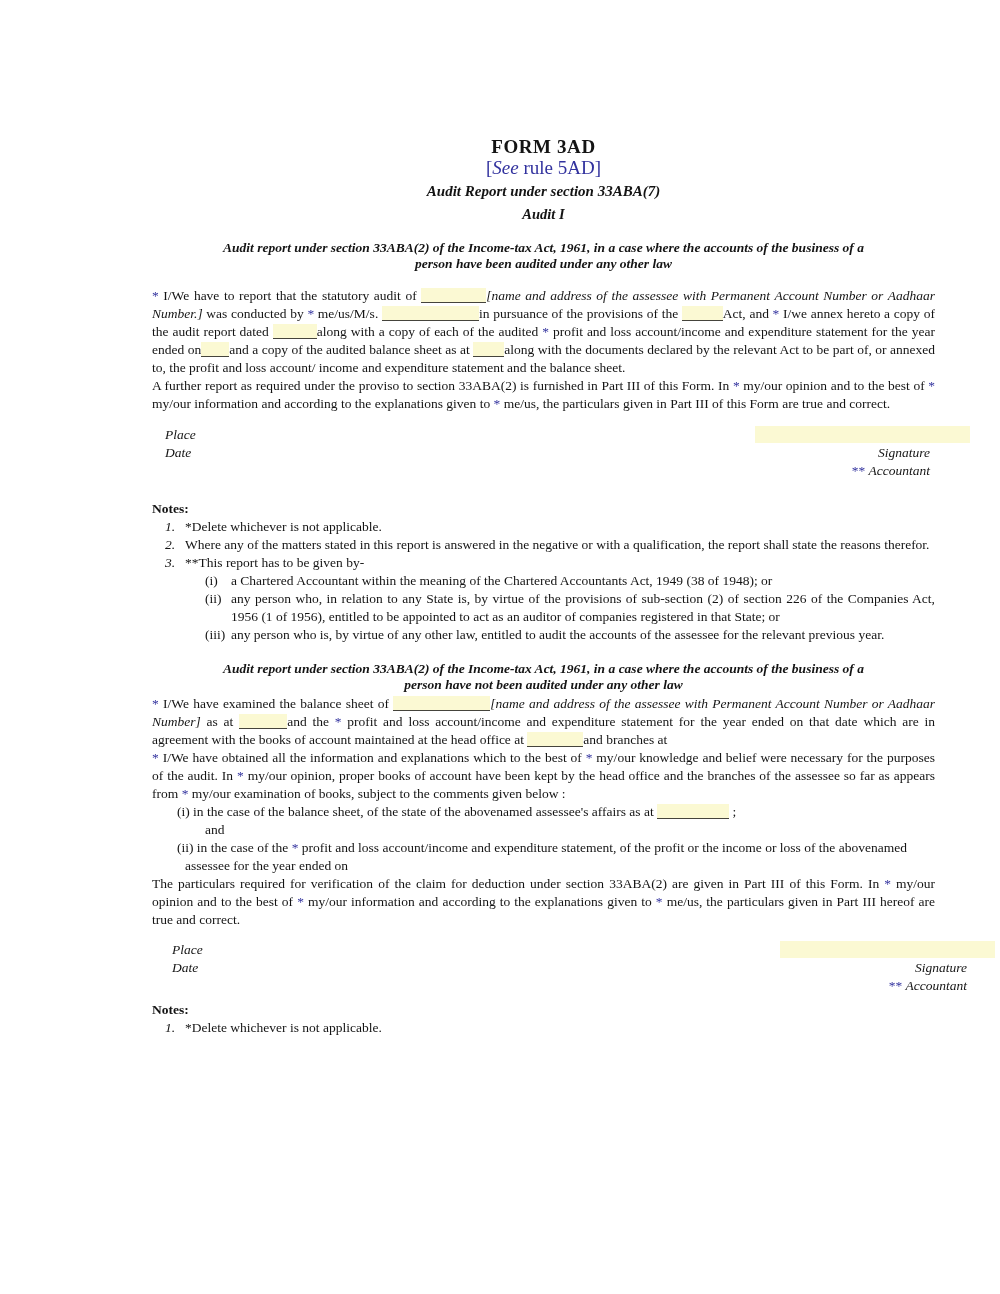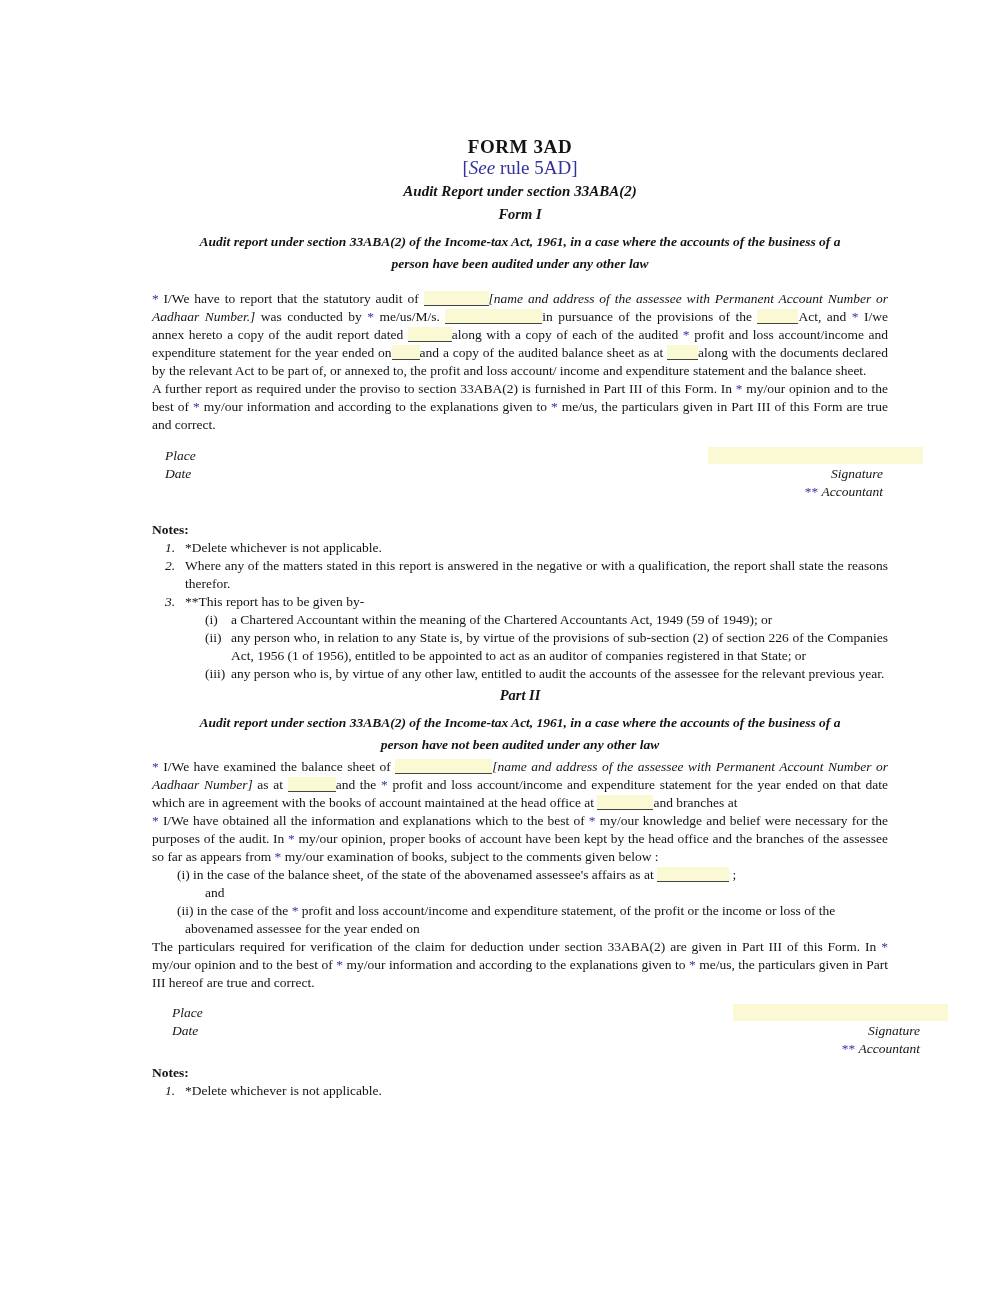--- a/index.html
+++ b/index.html
@@ -8,30 +8,30 @@
     --ink:#141414;
     --blankline:#45443c;
   }
   html,body{margin:0;padding:0;}
   body{
     width:1000px;min-height:1294px;background:#ffffff;
     font-family:"Liberation Serif","DejaVu Serif",serif;
     color:var(--ink);
   }
   .page{
-    padding:138px 112px 40px 152px; 
+    padding:138px 65px 40px 152px; 
     font-size:13.5px;line-height:18px;
   }
   .center{text-align:center;}
   .form-title{font-size:19px;font-weight:bold;letter-spacing:.6px;}
   .see-rule{font-size:19px;color:var(--accent);margin-top:3px;}
   .report-title{font-size:15px;font-weight:bold;font-style:italic;margin-top:5px;}
   .part-heading{font-size:14.5px;font-weight:bold;font-style:italic;margin-top:5px;}
   .ph2{margin-top:3px;}
-  .part-subtitle{font-size:13.5px;font-weight:bold;font-style:italic;max-width:676px;margin:8px auto 0;line-height:22px;}
+  .part-subtitle{font-size:13.5px;font-weight:bold;font-style:italic;max-width:676px;margin:17px auto 0;line-height:16px;}
   .para{margin:0;}
   .justify{text-align:justify;}
   .first{margin-top:15px;}
   .it{font-style:italic;}
   .star{color:var(--accent);}
   .blank{
     display:inline-block;height:14px;vertical-align:-3px;
     background:var(--hl);border-bottom:1px solid var(--blankline);
   }
   
@@ -63,23 +63,23 @@
 </style>
 </head>
 <body>
 
 <div class="page">
 
   <div class="center form-title">FORM 3AD</div>
 
   <div class="center see-rule"><span>[</span><span class="it">See</span><span> rule 5AD]</span></div>
 
-  <div class="center report-title">Audit Report under section 33ABA(2)</div>
+  <div class="center report-title">Audit Report under section 33ABA(7)</div>
 
-  <div class="center part-heading">Form I</div>
+  <div class="center part-heading">Audit I</div>
   <div class="center part-subtitle">Audit report under section 33ABA(2) of the Income-tax Act, 1961, in a case where the accounts of the business of a person have been audited under any other law</div>
 
   <p class="para justify first"><span class="star">*</span><span> I/We have to report that the statutory audit of </span><span class="blank" style="width: 65px;"></span><span class="it">[name and address of the assessee with Permanent Account Number or Aadhaar Number.]</span><span> was conducted by </span><span class="star">*</span><span> me/us/M/s. </span><span class="blank" style="width: 97px;"></span><span>in pursuance of the provisions of the </span><span class="blank" style="width: 41px;"></span><span>Act, and </span><span class="star">*</span><span> I/we annex hereto a copy of the audit report dated </span><span class="blank" style="width: 44px;"></span><span>along with a copy of each of the audited </span><span class="star">*</span><span> profit and loss account/income and expenditure statement for the year ended on</span><span class="blank" style="width: 28px;"></span><span>and a copy of the audited balance sheet as at </span><span class="blank" style="width: 31px;"></span><span>along with the documents declared by the relevant Act to be part of, or annexed to, the profit and loss account/ income and expenditure statement and the balance sheet.</span></p>
   <p class="para justify"><span>A further report as required under the proviso to section 33ABA(2) is furnished in Part III of this Form. In </span><span class="star">*</span><span> my/our opinion and to the best of </span><span class="star">*</span><span> my/our information and according to the explanations given to </span><span class="star">*</span><span> me/us, the particulars given in Part III of this Form are true and correct.</span></p>
 
   <div class="sig sig1">
     <div class="sig-row">
       <span class="sig-left pl1">Place</span>
       <span class="sig-box box1"></span>
     </div>
@@ -102,33 +102,32 @@
     <div class="note">
       <span class="note-num">2.</span>
       <span class="note-body"><span>Where any of the matters stated in this report is answered in the negative or with a qualification, the report shall state the reasons therefor.</span></span>
     </div>
     <div class="note">
       <span class="note-num">3.</span>
       <span class="note-body"><span>**This report has to be given by-</span></span>
     </div>
     <div class="subnote">
       <span class="sub-num">(i)</span>
-      <span class="sub-body"><span>a Chartered Accountant within the meaning of the Chartered Accountants Act, 1949 (59 of 1949); or</span></span>
+      <span class="sub-body"><span>a Chartered Accountant within the meaning of the Chartered Accountants Act, 1949 (38 of 1948); or</span></span>
     </div>
     <div class="subnote">
       <span class="sub-num">(ii)</span>
       <span class="sub-body"><span>any person who, in relation to any State is, by virtue of the provisions of sub-section (2) of section 226 of the Companies Act, 1956 (1 of 1956), entitled to be appointed to act as an auditor of companies registered in that State; or</span></span>
     </div>
     <div class="subnote">
       <span class="sub-num">(iii)</span>
       <span class="sub-body"><span>any person who is, by virtue of any other law, entitled to audit the accounts of the assessee for the relevant previous year.</span></span>
     </div>
   </div>
 
-  <div class="center part-heading ph2">Part II</div>
   <div class="center part-subtitle">Audit report under section 33ABA(2) of the Income-tax Act, 1961, in a case where the accounts of the business of a person have not been audited under any other law</div>
 
   <p class="para justify" style="margin-top:2px"><span class="star">*</span><span> I/We have examined the balance sheet of </span><span class="blank" style="width: 97px;"></span><span class="it">[name and address of the assessee with Permanent Account Number or Aadhaar Number]</span><span> as at </span><span class="blank" style="width: 48px;"></span><span>and the </span><span class="star">*</span><span> profit and loss account/income and expenditure statement for the year ended on that date which are in agreement with the books of account maintained at the head office at </span><span class="blank" style="width: 56px;"></span><span>and branches at</span></p>
   <p class="para justify"><span class="star">*</span><span> I/We have obtained all the information and explanations which to the best of </span><span class="star">*</span><span> my/our knowledge and belief were necessary for the purposes of the audit. In </span><span class="star">*</span><span> my/our opinion, proper books of account have been kept by the head office and the branches of the assessee so far as appears from </span><span class="star">*</span><span> my/our examination of books, subject to the comments given below :</span></p>
   <div class="p2item"><span>(i) in the case of the balance sheet, of the state of the abovenamed assessee's affairs as at </span><span class="blank" style="width: 72px;"></span><span> ;</span></div>
   <div class="and-line">and</div>
   <div class="p2item"><span>(ii) in the case of the </span><span class="star">*</span><span> profit and loss account/income and expenditure statement, of the profit or the income or loss of the abovenamed assessee for the year ended on</span></div>
   <p class="para justify"><span>The particulars required for verification of the claim for deduction under section 33ABA(2) are given in Part III of this Form. In </span><span class="star">*</span><span> my/our opinion and to the best of </span><span class="star">*</span><span> my/our information and according to the explanations given to </span><span class="star">*</span><span> me/us, the particulars given in Part III hereof are true and correct.</span></p>
 
   <div class="sig sig2">

